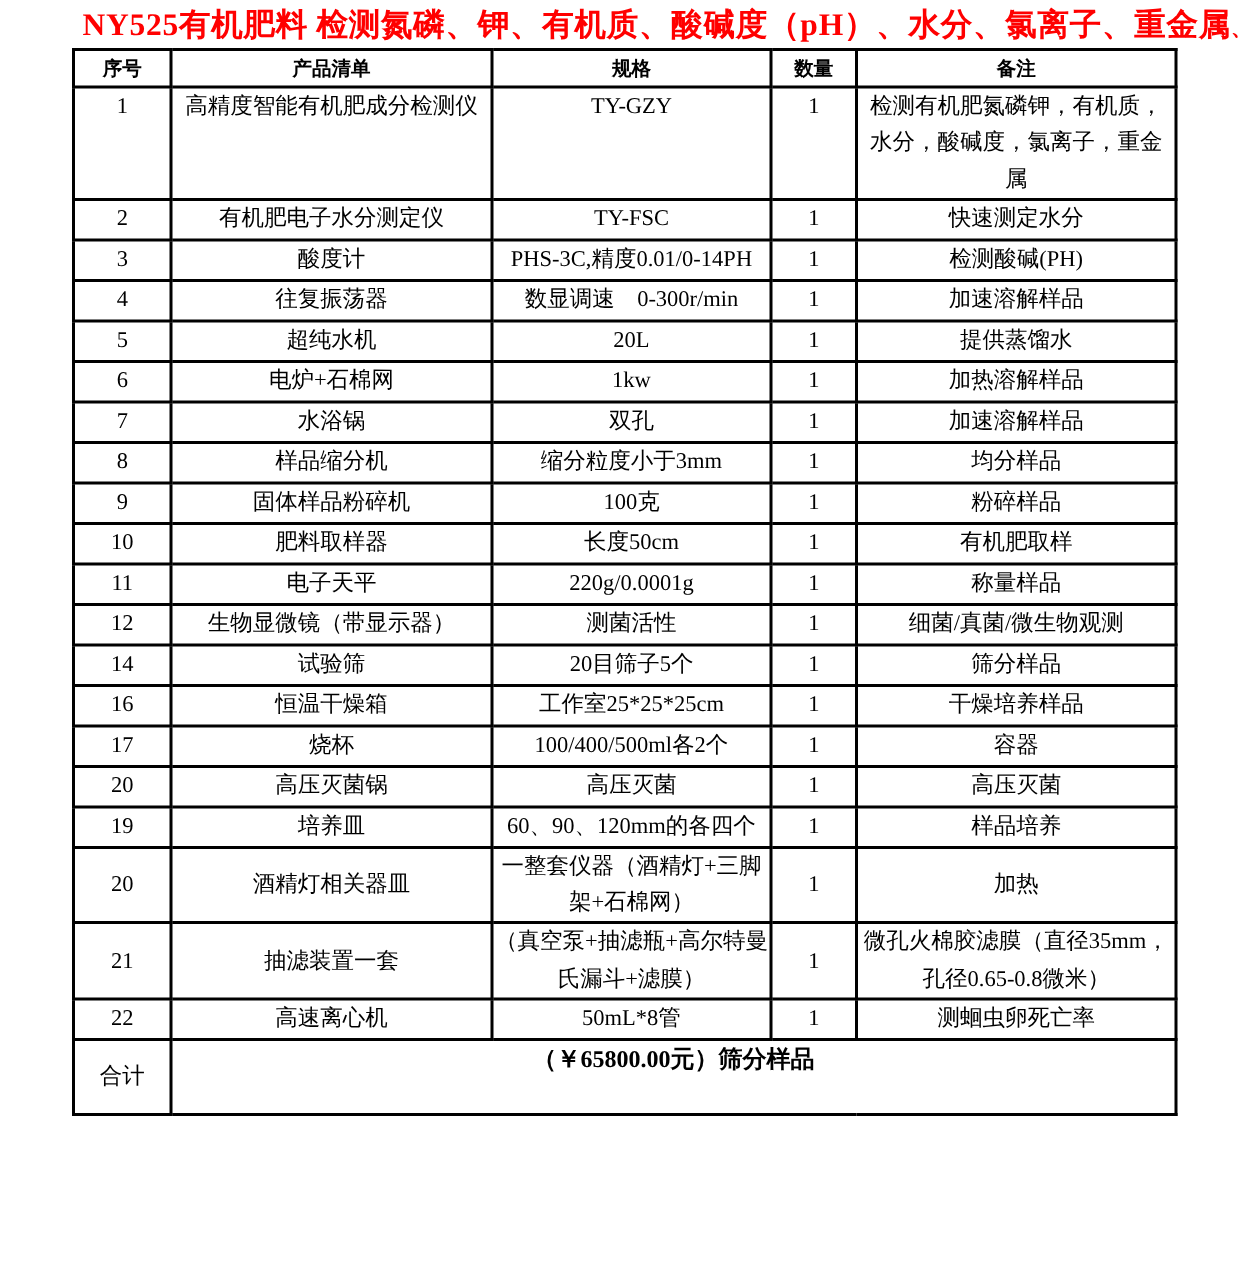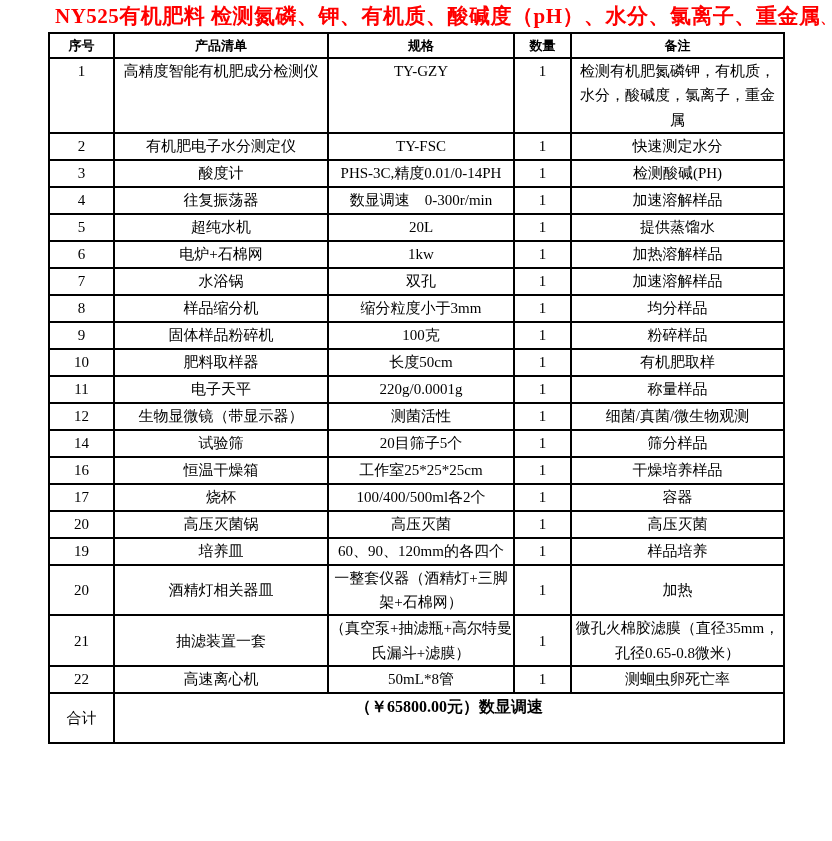--- a/index.html
+++ b/index.html
@@ -221,16 +221,16 @@
         <td>22</td>
         <td>高速离心机</td>
         <td>50mL*8管</td>
         <td>1</td>
         <td>测蛔虫卵死亡率</td>
       </tr>
     </tbody>
   <tfoot>
     <tr class="row-total">
       <td class="total-label">合计</td>
-      <td class="total-value" colspan="4">（￥65800.00元）数显调速</td>
+      <td class="total-value" colspan="4">（￥65800.00元）筛分样品</td>
     </tr>
   </tfoot>
 </table>
 
 </body></html>

